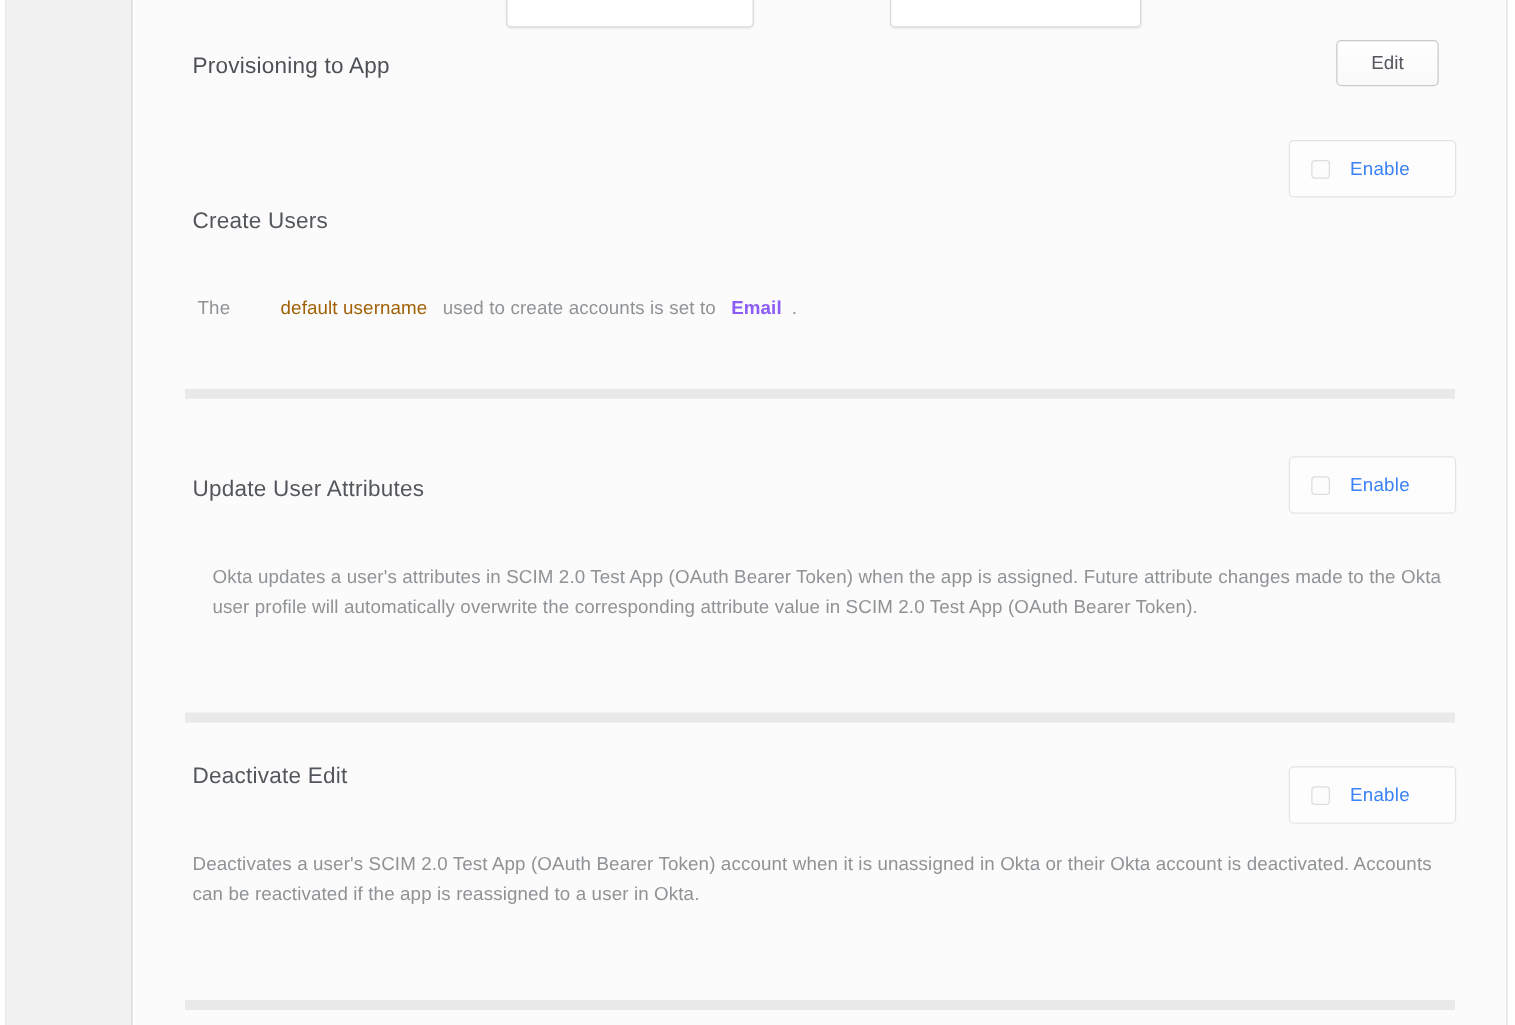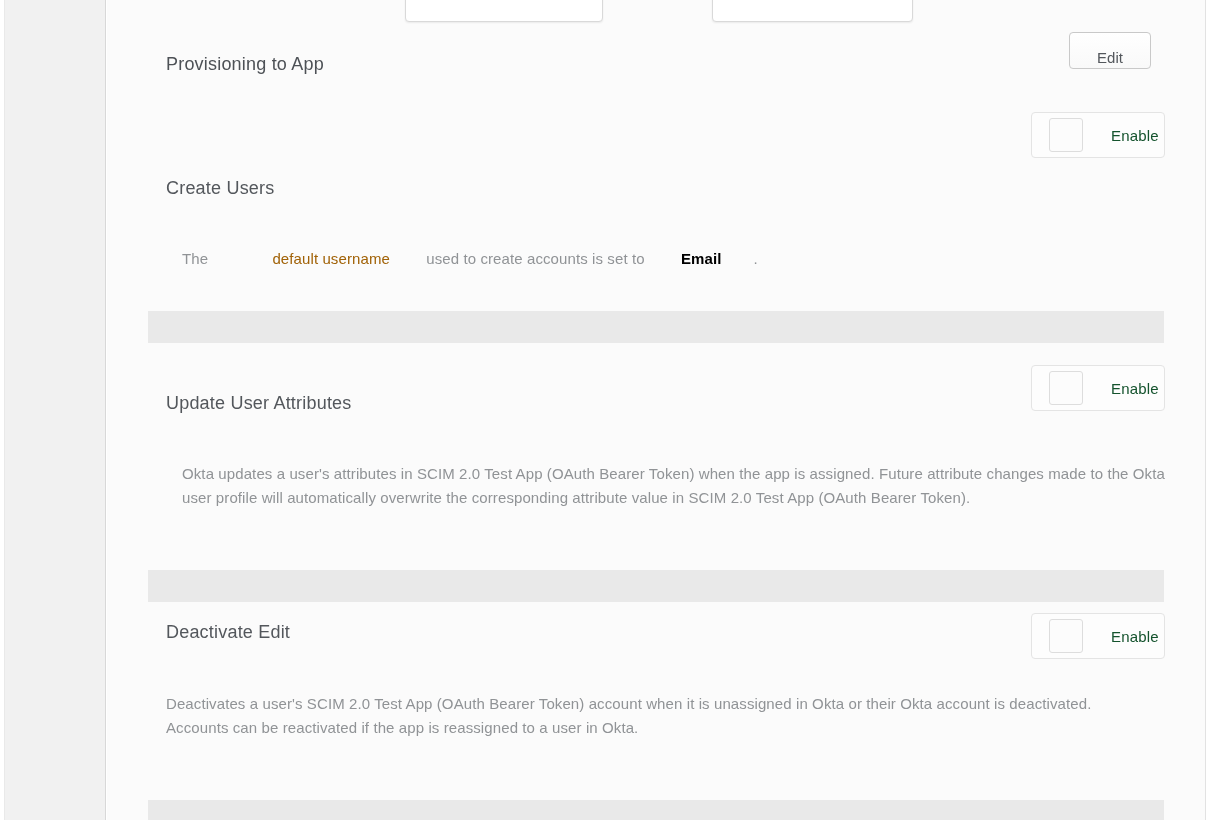--- a/index.html
+++ b/index.html
@@ -1,15 +1,15 @@
 <!DOCTYPE html>
 <html><head>
 <meta charset="utf-8">
 <style>
-  * { margin: 0; padding: 16px; box-sizing: border-box; }
+  * { margin: 0; padding: 4px; box-sizing: border-box; }
   html, body {
     width: 1212px; height: 820px;
     background: #ffffff;
     font-family: "Liberation Sans", sans-serif;
     overflow: hidden;
   }
   .sidebar {
     position: absolute; left: 4px; top: 0;
     width: 102px; height: 820px;
     background: #f1f1f1;
@@ -62,32 +62,32 @@
   }
   .enable-checkbox {
     width: 15px; height: 15px;
     background: #fcfcfc;
     border: 1px solid #dddddd;
     border-radius: 3px;
     flex: 0 0 auto;
   }
   .enable-label {
     margin-left: 12px;
-    font-size: 15px; color: #14532d; letter-spacing: .2px;
+    font-size: 15px; color: #3b82f6; letter-spacing: .2px;
   }
   .desc {
     position: absolute; left: 43px;
     width: 1016px;
     font-size: 15px; line-height: 24px;
     color: #909396; letter-spacing: .1px;
   }
   .desc a {
     color: #a16207; text-decoration: none; cursor: pointer; margin-left: 28px;
   }
-  .desc b { color: #000000; font-weight: bold; }
+  .desc b { color: #8b5cf6; font-weight: bold; }
   .divider {
     position: absolute; left: 41px;
     width: 1016px; height: 1px;
     background: #e9e9e9;
   }
 </style>
 </head>
 <body>
 
 <div class="sidebar"></div>

